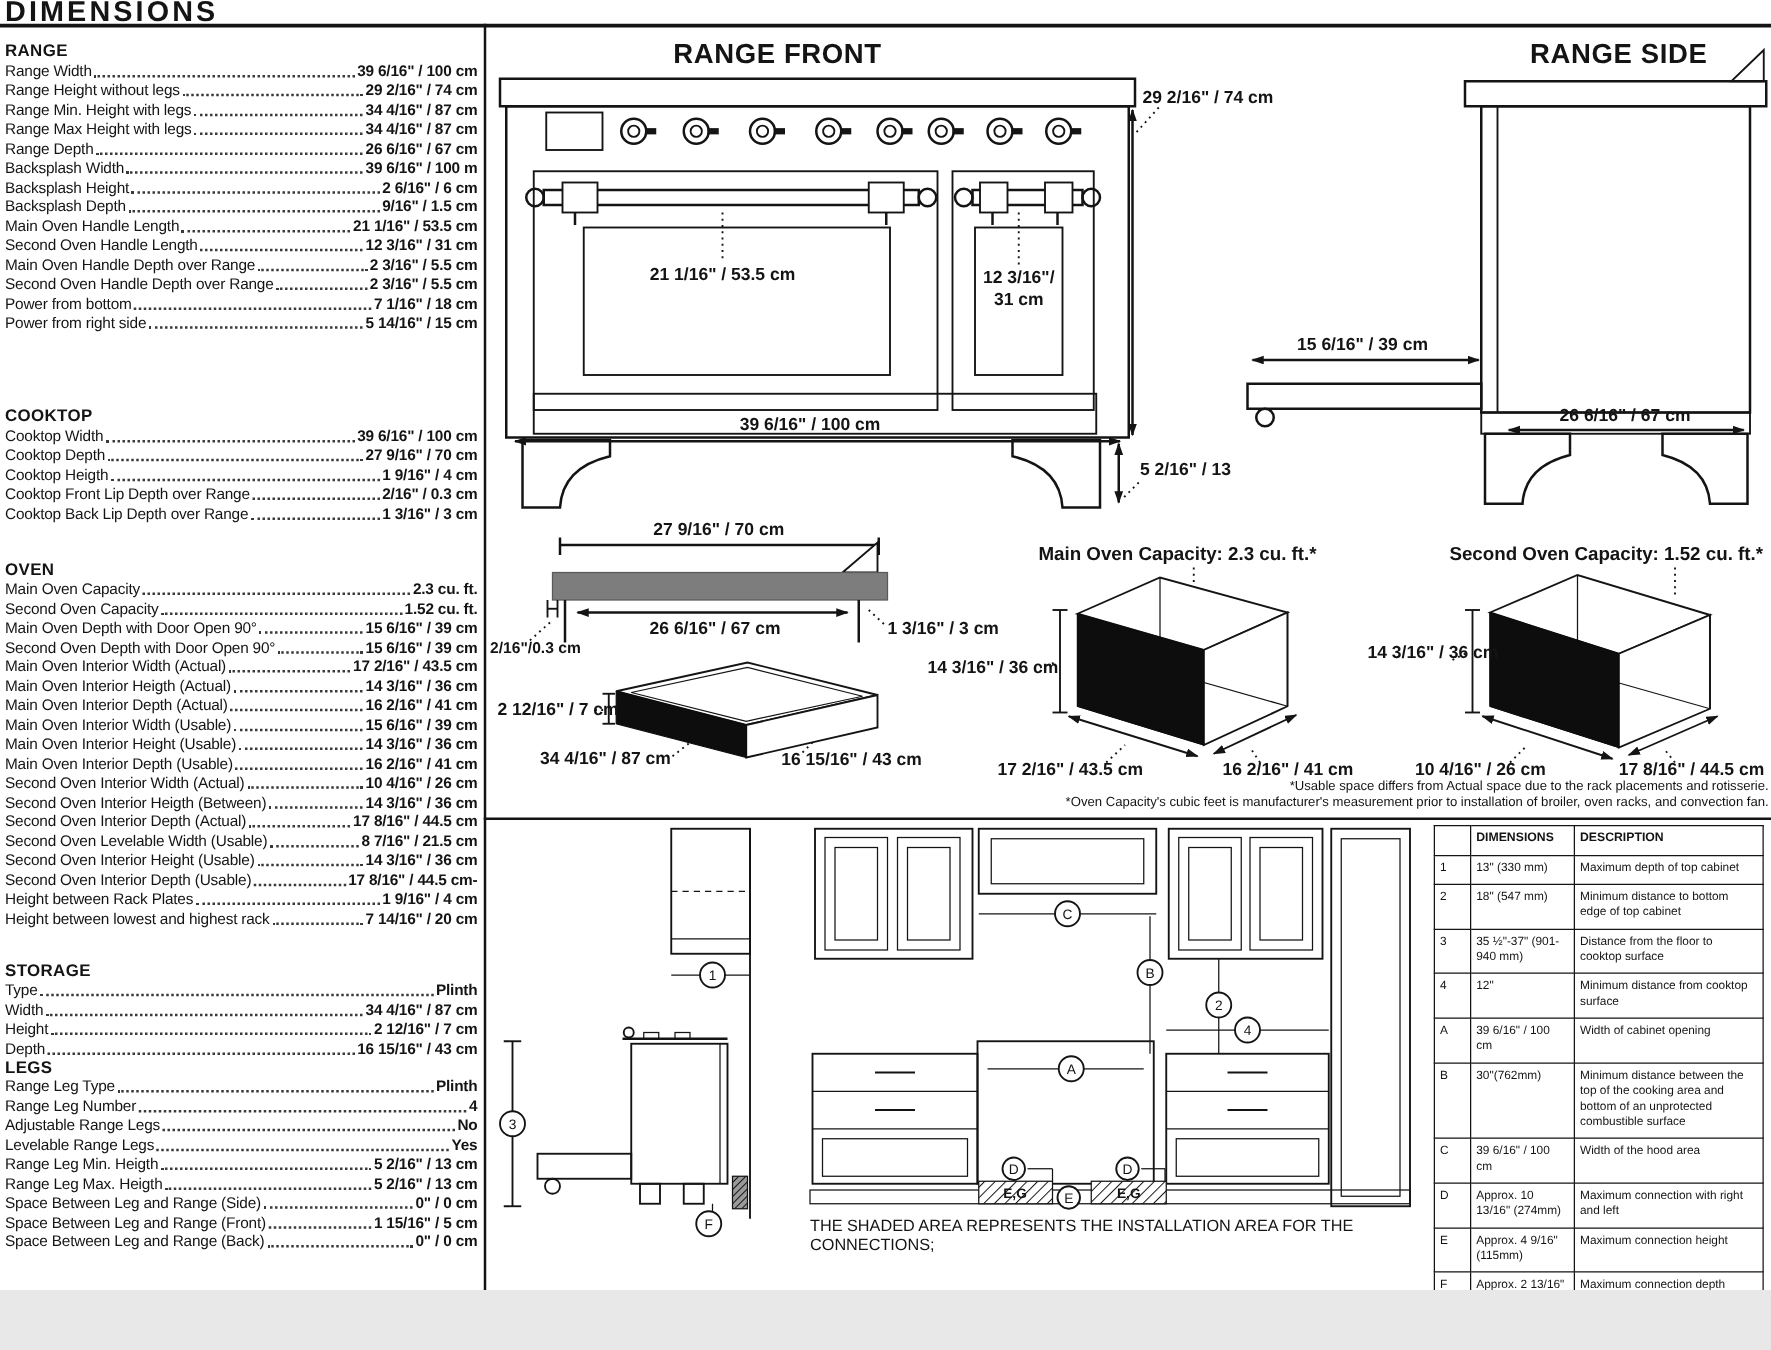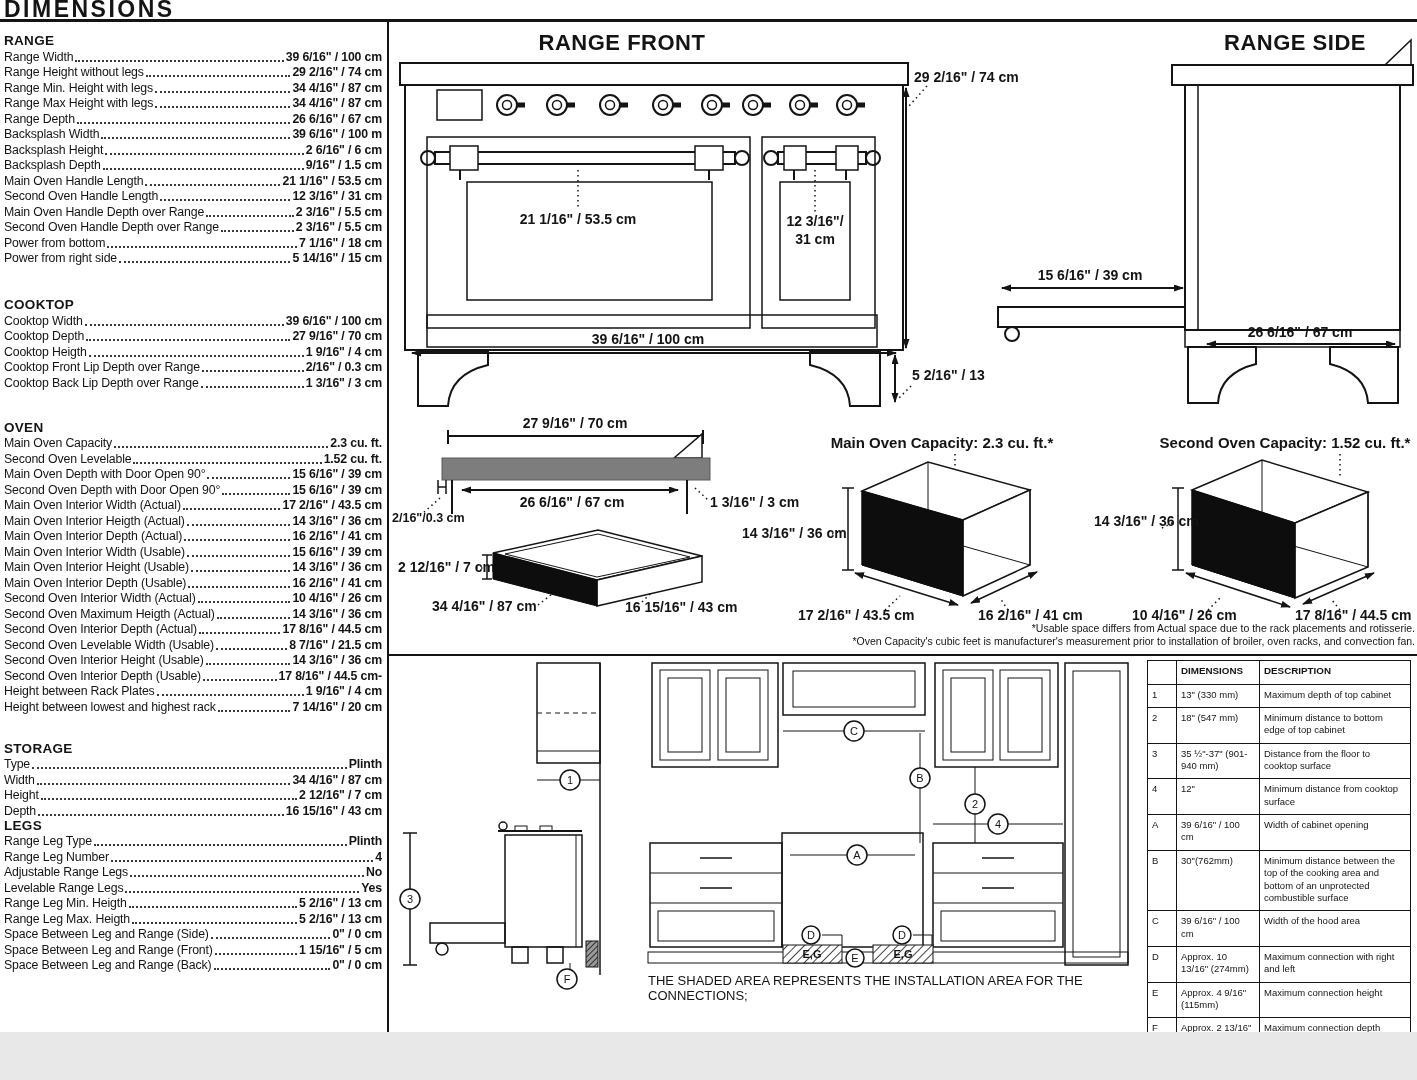--- a/index.html
+++ b/index.html
@@ -9,21 +9,21 @@
   .rule-top{position:absolute;left:0;top:19px;width:1417px;height:3px;background:#141414;}
   .rule-vert{position:absolute;left:387px;top:19px;width:2px;height:1036px;background:#141414;}
   .rule-mid{position:absolute;left:387px;top:654px;width:1030px;height:2px;background:#141414;}
   .rule-foot{position:absolute;left:0;top:1053px;width:1417px;height:2.5px;background:#141414;}
 
   .spec-col{position:absolute;left:4px;top:22px;width:378px;}
   .spec-title{font-weight:bold;font-size:13.5px;letter-spacing:0.3px;}
   .spec-row{display:flex;align-items:flex-end;height:15.5px;font-size:12.3px;letter-spacing:-0.15px;white-space:nowrap;}
   .leader{flex:1;border-bottom:2px dotted #3a3a3a;margin:0 2px 2px 2px;min-width:8px;}
   .val{font-weight:bold;}
-  .sec-range{margin-top:11px}.sec-cooktop{margin-top:32px}.sec-oven{margin-top:30px}
+  .sec-range{margin-top:11px}.sec-cooktop{margin-top:60px}.sec-oven{margin-top:30px}
   .sec-storage{margin-top:27px}.sec-legs{}
 
   svg text{font-family:"Liberation Sans",sans-serif;fill:#141414;}
   .ln{fill:none;stroke:#141414;stroke-width:1.5px;}
   .ln2{fill:none;stroke:#141414;stroke-width:2px;}
   .thin{fill:none;stroke:#141414;stroke-width:1px;}
   .dotl{fill:none;stroke:#141414;stroke-width:1.5px;stroke-dasharray:1.5 3.5;}
   .dashl{fill:none;stroke:#141414;stroke-width:1px;stroke-dasharray:5 4;}
   .wh{fill:#fff;stroke:#141414;stroke-width:1.5px;}
   .blk{fill:#0d0d0d;stroke:#0d0d0d;}
@@ -186,21 +186,21 @@
     <div class="sec-oven">
       <div class="spec-title">OVEN</div>
       <div>
         <div class="spec-row">
           <span>Main Oven Capacity</span>
           <span class="leader"></span>
           <span class="val">2.3 cu. ft.</span>
         </div>
 
         <div class="spec-row">
-          <span>Second Oven Levelable</span>
+          <span>Second Oven Capacity</span>
           <span class="leader"></span>
           <span class="val">1.52 cu. ft.</span>
         </div>
 
         <div class="spec-row">
           <span>Main Oven Depth with Door Open 90°</span>
           <span class="leader"></span>
           <span class="val">15 6/16" / 39 cm</span>
         </div>
 
@@ -246,21 +246,21 @@
           <span class="val">16 2/16" / 41 cm</span>
         </div>
 
         <div class="spec-row">
           <span>Second Oven Interior Width (Actual)</span>
           <span class="leader"></span>
           <span class="val">10 4/16" / 26 cm</span>
         </div>
 
         <div class="spec-row">
-          <span>Second Oven Maximum Heigth (Actual)</span>
+          <span>Second Oven Interior Heigth (Between)</span>
           <span class="leader"></span>
           <span class="val">14 3/16" / 36 cm</span>
         </div>
 
         <div class="spec-row">
           <span>Second Oven Interior Depth (Actual)</span>
           <span class="leader"></span>
           <span class="val">17 8/16" / 44.5 cm</span>
         </div>
 

